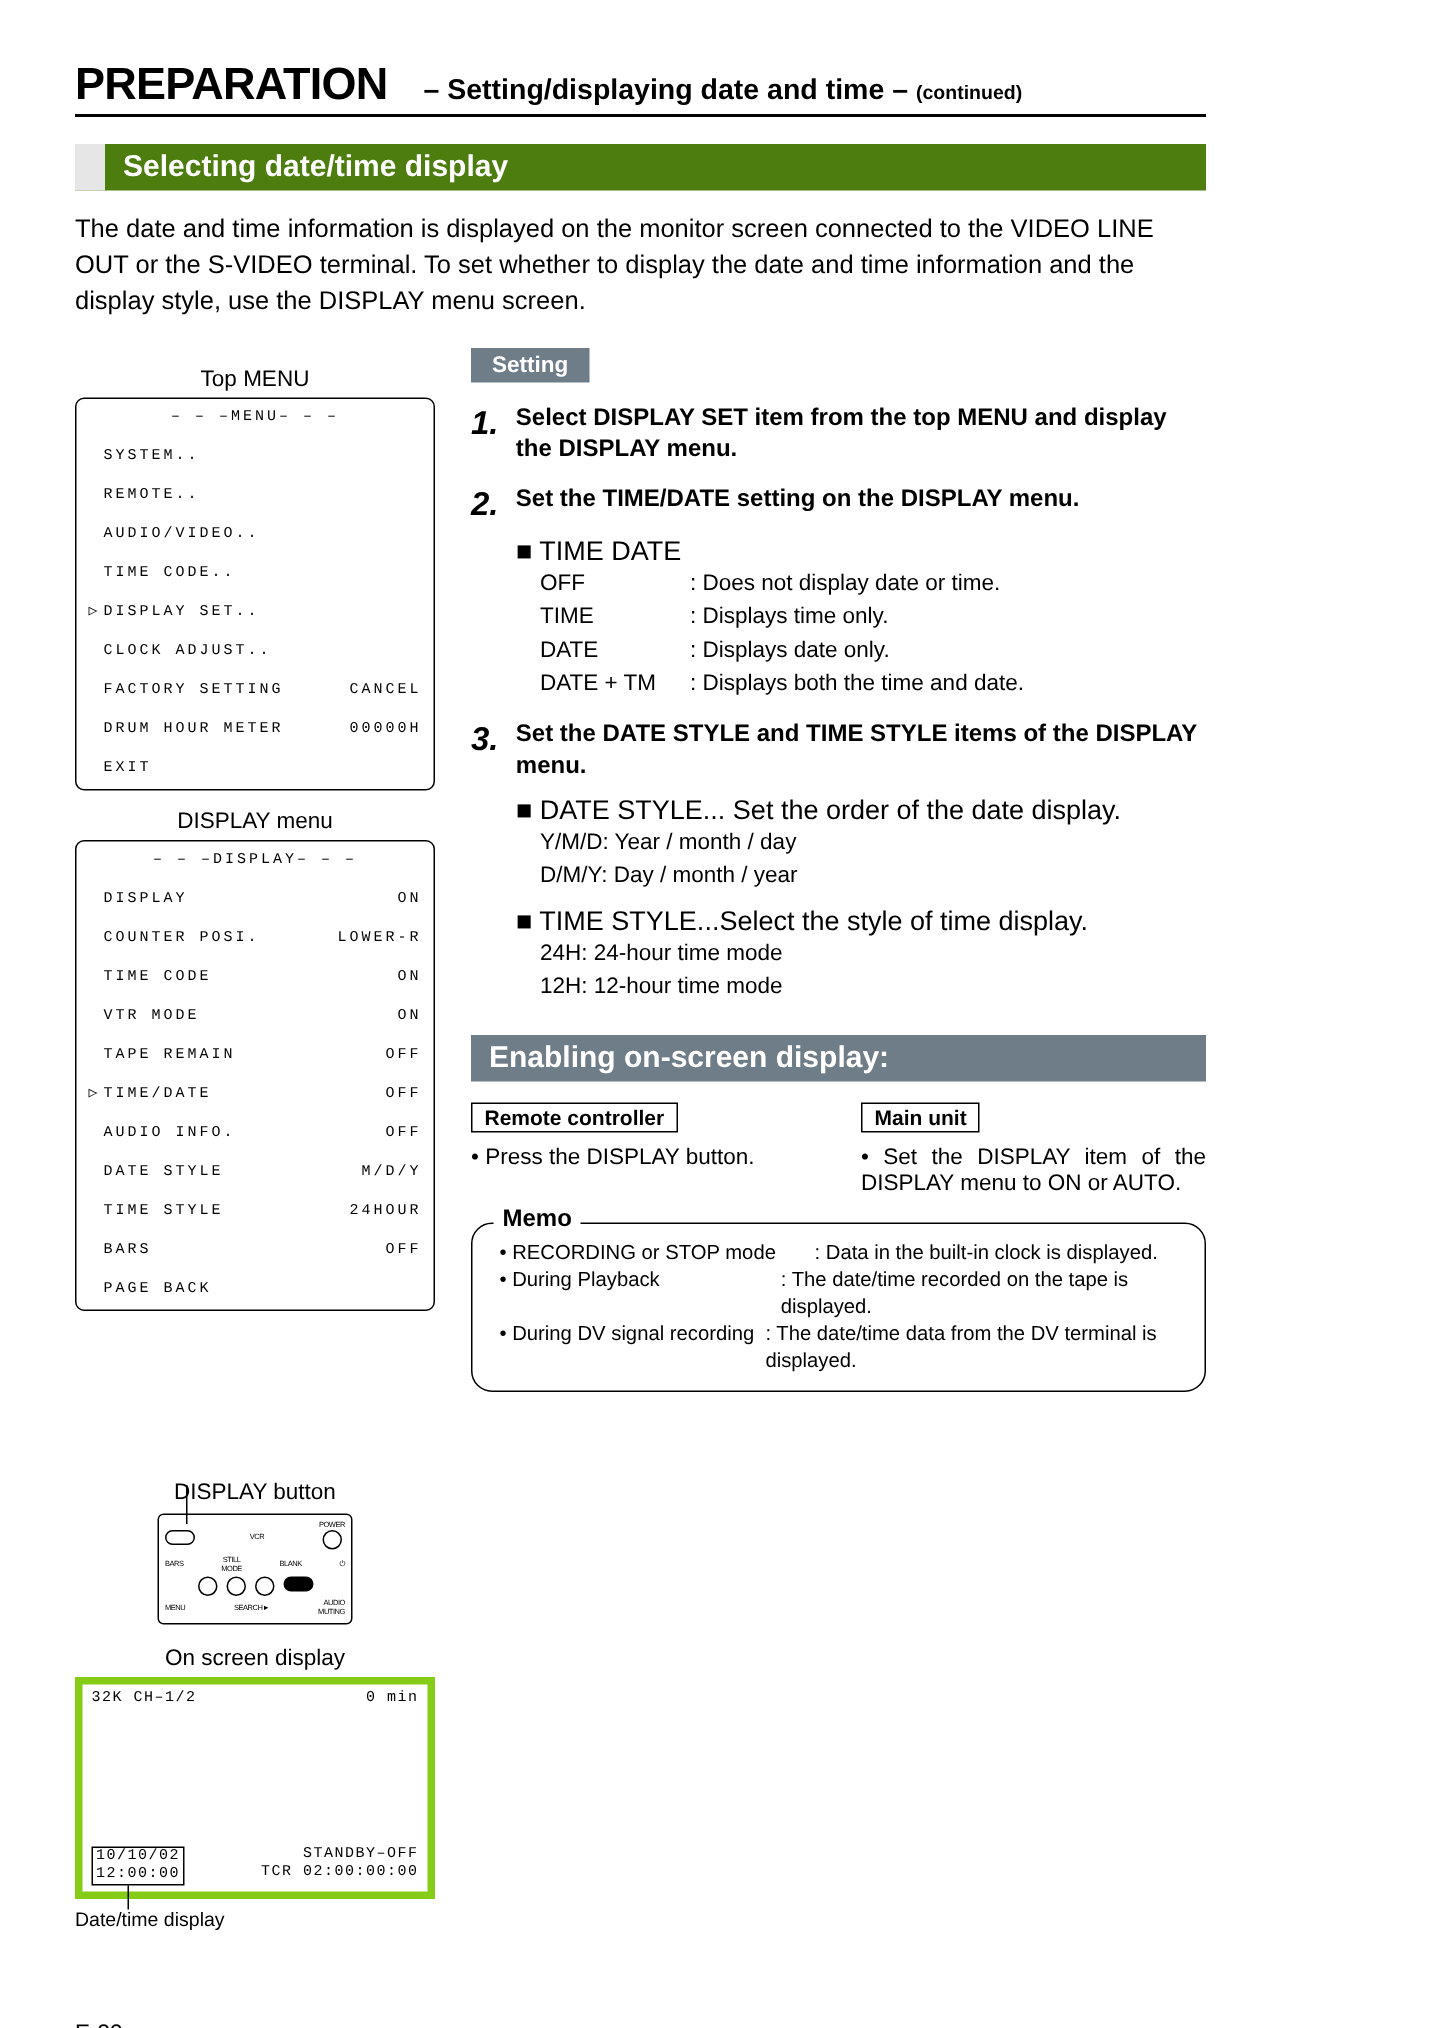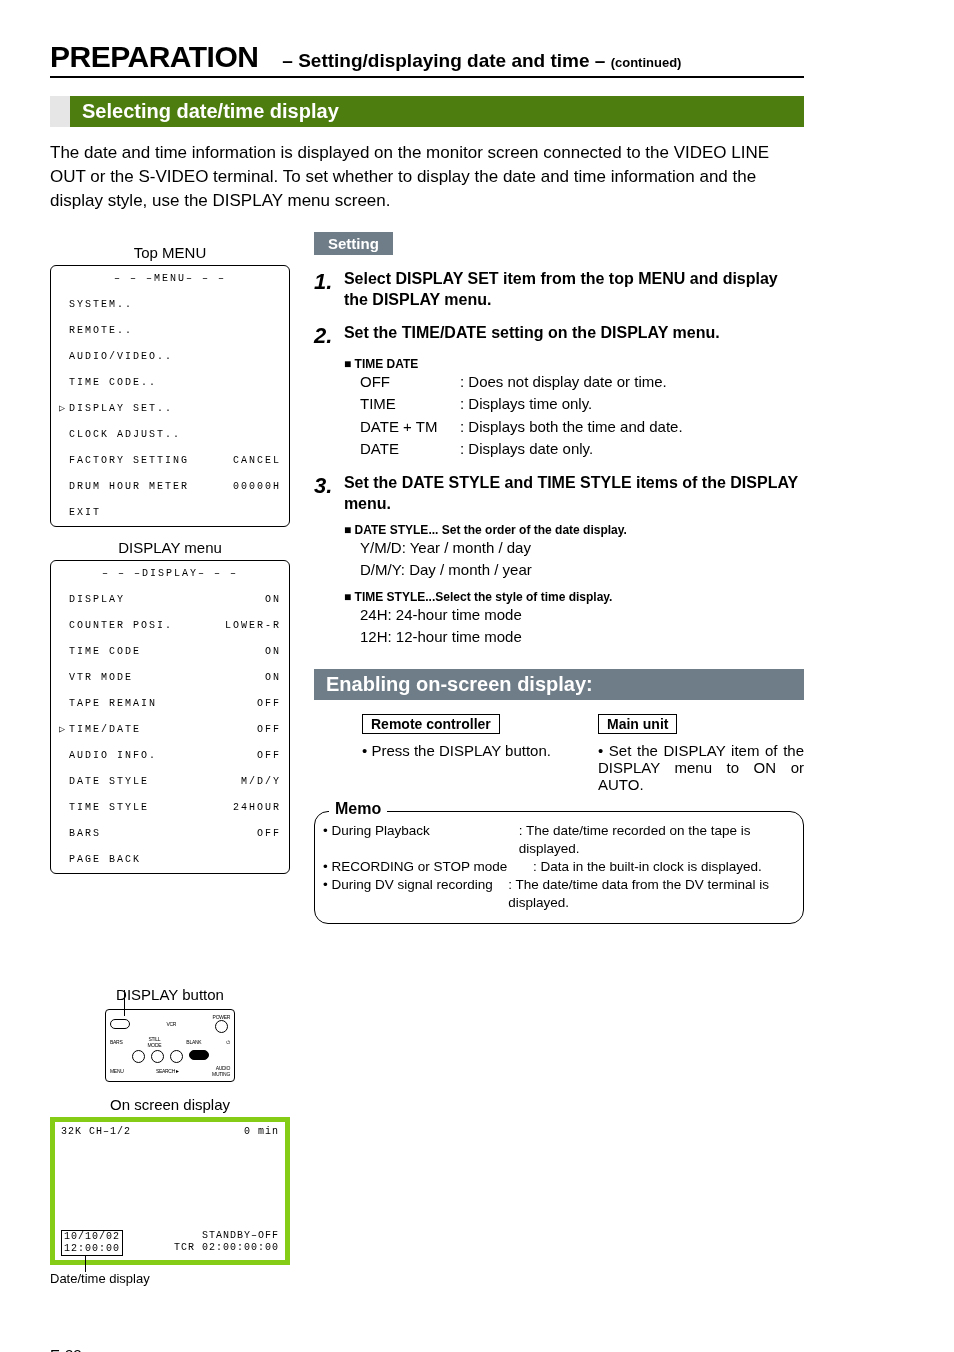--- a/index.html
+++ b/index.html
@@ -114,22 +114,22 @@
     vertical-align: top;
     font-weight: 700;
     font-size: 16px;
     line-height: 1.3;
   }
   .sub-block {
     margin-left: 30px;
     margin-top: 6px;
   }
   .square-line {
-    font-weight: 700;
-    font-size: 12px;
+    font-weight: 400;
+    font-size: 18px;
     margin-top: 8px;
   }
   .square-line::before {
     content: "■ ";
   }
   .kv-row {
     display: flex;
     font-size: 15px;
     margin-left: 16px;
     line-height: 1.5;
@@ -147,37 +147,36 @@
     color: #fff;
     font-weight: 700;
     font-size: 20px;
     padding: 4px 12px;
     margin-top: 20px;
     margin-bottom: 14px;
   }
   .two-col {
     display: flex;
     gap: 30px;
-    margin-left: 48px;
   }
   .two-col > div {
     flex: 1;
   }
   .box-label {
     border: 1px solid #000;
     font-weight: 700;
     padding: 1px 8px;
     display: inline-block;
     font-size: 14px;
     margin-bottom: 8px;
   }
   .memo {
     border: 1px solid #000;
     border-radius: 14px;
-    padding: 10px 8px;
+    padding: 10px 18px;
     position: relative;
     margin-top: 18px;
     font-size: 13.5px;
   }
   .memo-title {
     position: absolute;
     top: -12px;
     left: 14px;
     background: #fff;
     padding: 0 6px;
@@ -407,26 +406,26 @@
         <div id="time-date-rows">
             <div class="kv-row">
               <span class="k">OFF</span>
               <span>: Does not display date or time.</span>
             </div>
             <div class="kv-row">
               <span class="k">TIME</span>
               <span>: Displays time only.</span>
             </div>
             <div class="kv-row">
+              <span class="k">DATE</span>
+              <span>: Displays date only.</span>
+            </div>
+            <div class="kv-row">
               <span class="k">DATE + TM</span>
               <span>: Displays both the time and date.</span>
-            </div>
-            <div class="kv-row">
-              <span class="k">DATE</span>
-              <span>: Displays date only.</span>
             </div>
           </div>
       </div>
     </div>
 
     <div class="step">
       <span class="step-num">3.</span>
       <span class="step-text">Set the DATE STYLE and TIME STYLE items of the DISPLAY menu.</span>
       <div class="sub-block">
         <div class="square-line">DATE STYLE... Set the order of the date display.</div>
@@ -452,26 +451,26 @@
       <div>
         <div class="box-label">Main unit</div>
         <div style="font-size:15px;text-align:justify">• Set the DISPLAY item of the DISPLAY menu to ON or AUTO.</div>
       </div>
     </div>
 
     <div class="memo">
       <div class="memo-title">Memo</div>
       <div id="memo-rows">
           <div class="memo-row">
+            <span class="mk">• RECORDING or STOP mode</span>
+            <span>: Data in the built-in clock is displayed.</span>
+          </div>
+          <div class="memo-row">
             <span class="mk">• During Playback</span>
             <span>: The date/time recorded on the tape is displayed.</span>
-          </div>
-          <div class="memo-row">
-            <span class="mk">• RECORDING or STOP mode</span>
-            <span>: Data in the built-in clock is displayed.</span>
           </div>
           <div class="memo-row">
             <span class="mk">• During DV signal recording</span>
             <span>: The date/time data from the DV terminal is displayed.</span>
           </div>
         </div>
     </div>
   </div>
 </div>
 

